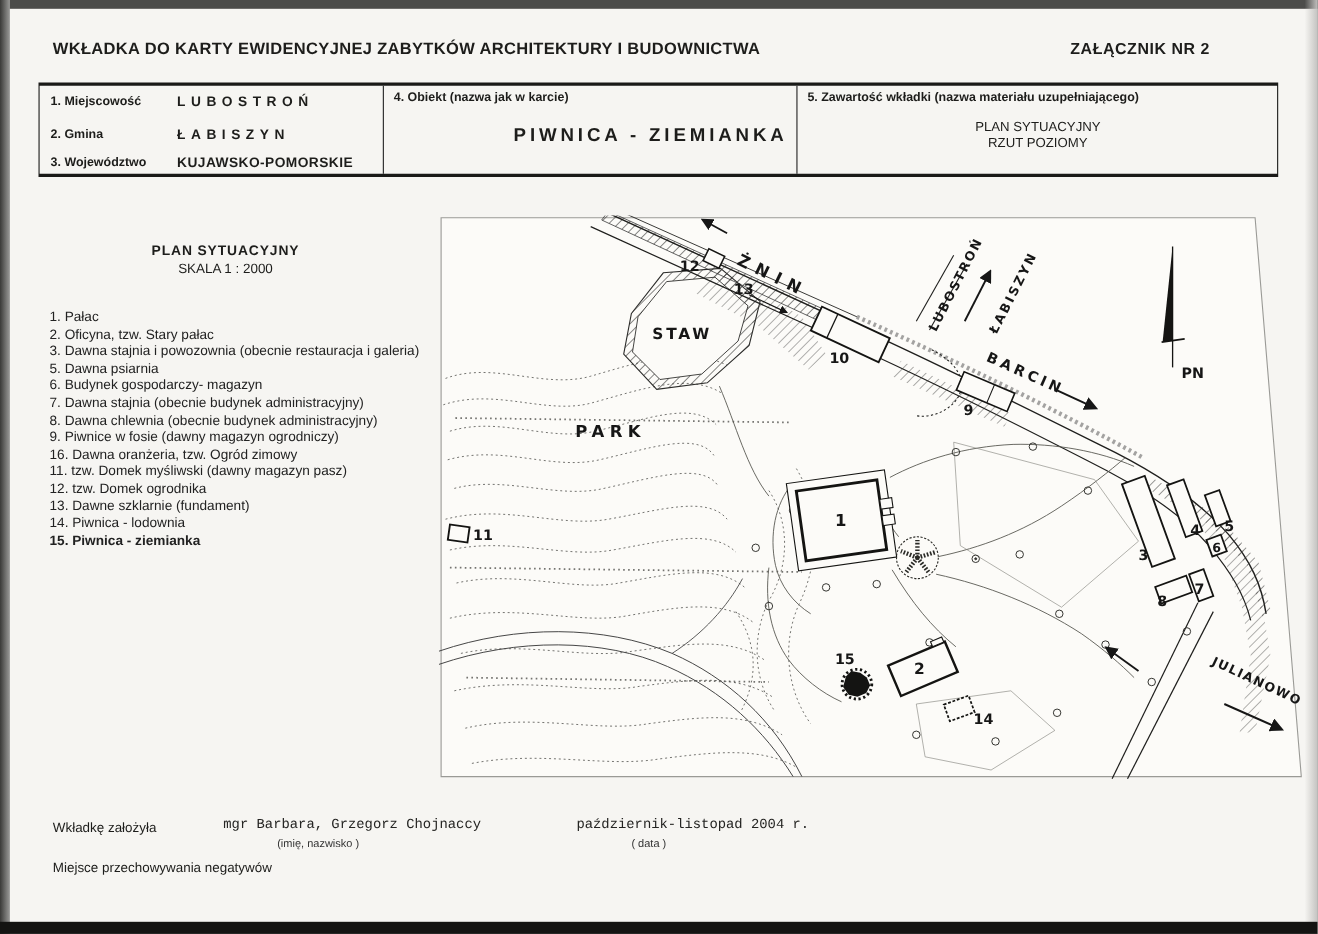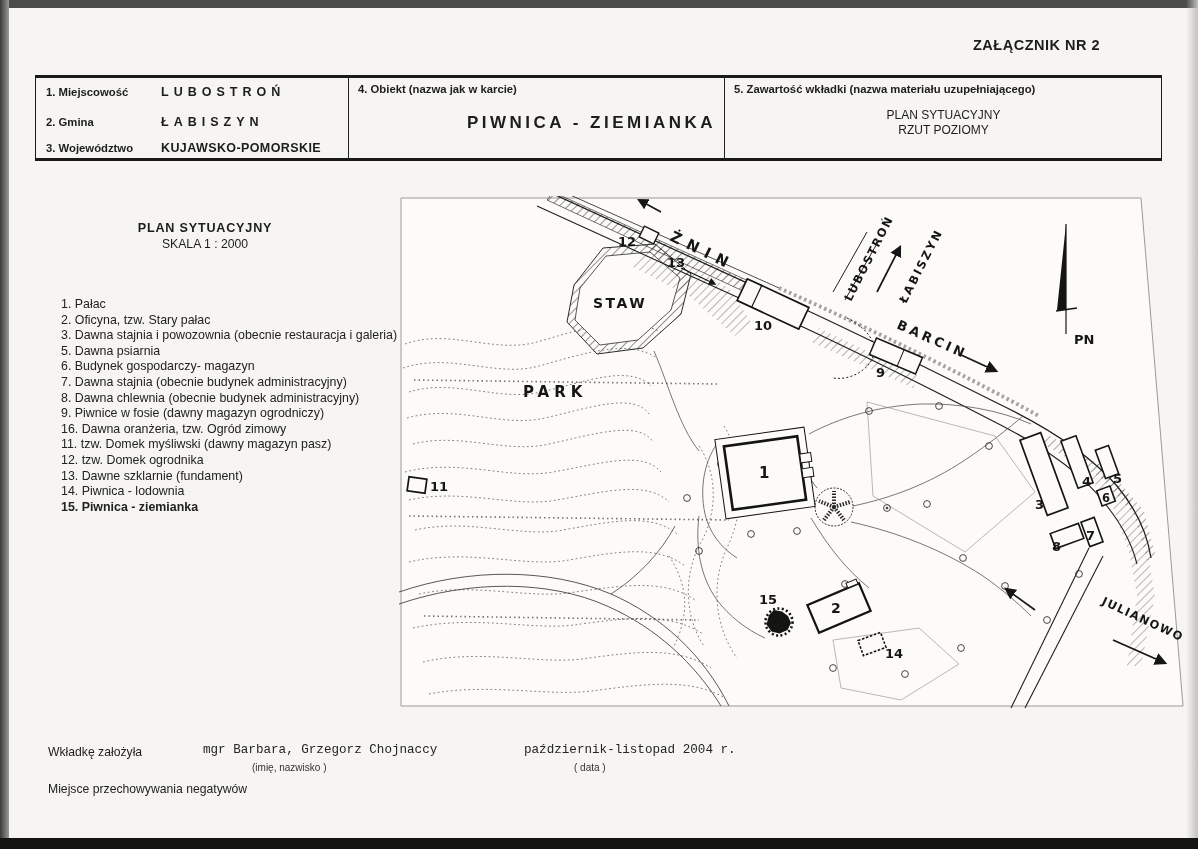--- a/index.html
+++ b/index.html
@@ -22,39 +22,40 @@
   .sp{letter-spacing:5px;}
   .hdr-cell{position:absolute;font-size:11.3px;font-weight:bold;}
   .obj-value{position:absolute;left:320px;width:360px;top:35px;text-align:right;
       font-size:17px;font-weight:bold;letter-spacing:3.5px;}
   .cont-value{position:absolute;left:695px;width:425px;top:30px;text-align:center;
       font-size:12px;line-height:15px;}
 
   .legend-title{position:absolute;left:95px;top:221px;width:220px;text-align:center;
       font-size:12.6px;font-weight:bold;letter-spacing:.8px;}
   .legend-scale{position:absolute;left:95px;top:237px;width:220px;text-align:center;font-size:12.2px;}
-  .legend-list{position:absolute;left:45px;top:281px;margin:16px;padding:0;list-style:none;
+  .legend-list{position:absolute;left:45px;top:281px;margin:0;padding:0;list-style:none;
       font-size:12.4px;line-height:15.6px;color:#222;}
   .legend-list li:last-child{font-weight:bold;}
 
   .map{position:absolute;left:399px;top:196px;}
   .map text{font-family:"DejaVu Sans",sans-serif;font-weight:bold;fill:#161616;}
 
   .footer-label{position:absolute;font-size:12.2px;}
   .mono{font-family:"Liberation Mono",monospace;font-size:12.6px;color:#242422;}
   .subnote{position:absolute;font-size:10px;color:#333;}
 </style>
 </head>
 <body>
 
 <div class="page">
   <div class="edge-top"></div>
   <div class="edge-left"></div>
   <div class="edge-right"></div>
 
+  <div class="doc-title">WKŁADKA DO KARTY EWIDENCYJNEJ ZABYTKÓW ARCHITEKTURY I BUDOWNICTWA</div>
   <div class="attachment">ZAŁĄCZNIK NR 2</div>
 
   <div class="form-table">
     <div class="vline v1"></div>
     <div class="vline v2"></div>
 
     <div class="fld-label" style="left:10px;top:8px">1. Miejscowość</div>
     <div class="fld-value sp" style="left:125px;top:7px">LUBOSTROŃ</div>
     <div class="fld-label" style="left:10px;top:38px">2. Gmina</div>
     <div class="fld-value sp" style="left:125px;top:37px">ŁABISZYN</div>

